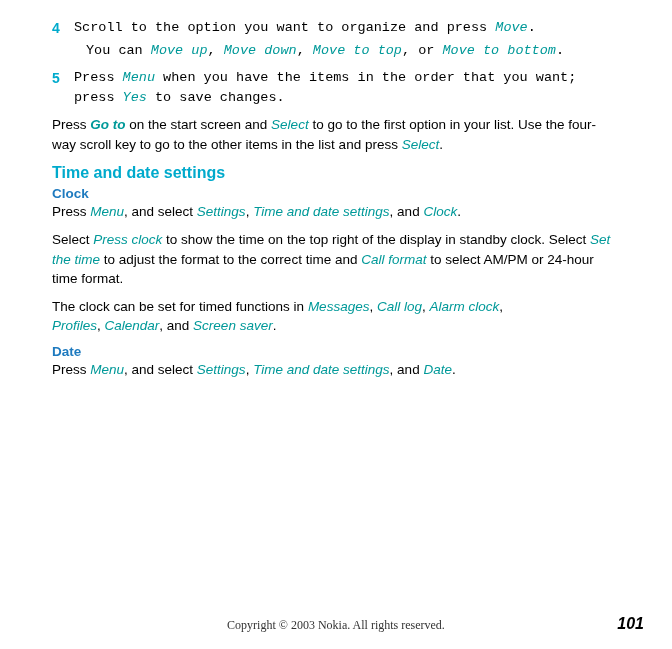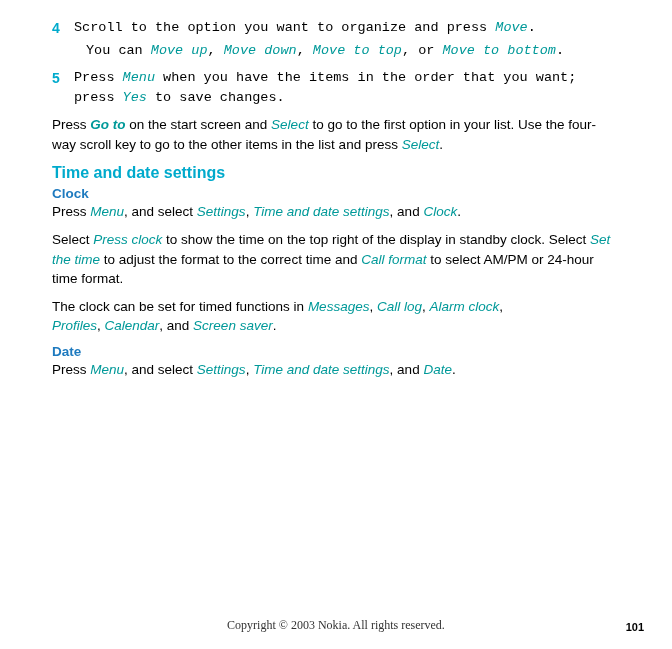--- a/index.html
+++ b/index.html
@@ -81,23 +81,24 @@
       text-align: center;
       font-size: 12px;
       color: #333;
       font-family: Liberation Serif, serif;
     }
 
     .page-number {
       position: absolute;
       bottom: 16px;
       right: 28px;
-      font-size: 11px;
+      font-size: 16px;
       font-weight: bold;
       color: #000;
+      font-style: italic;
     }
 
     .bold {
       font-weight: bold;
     }
   </style>
 </head>
 <body>
 
 <div class="page-container">

